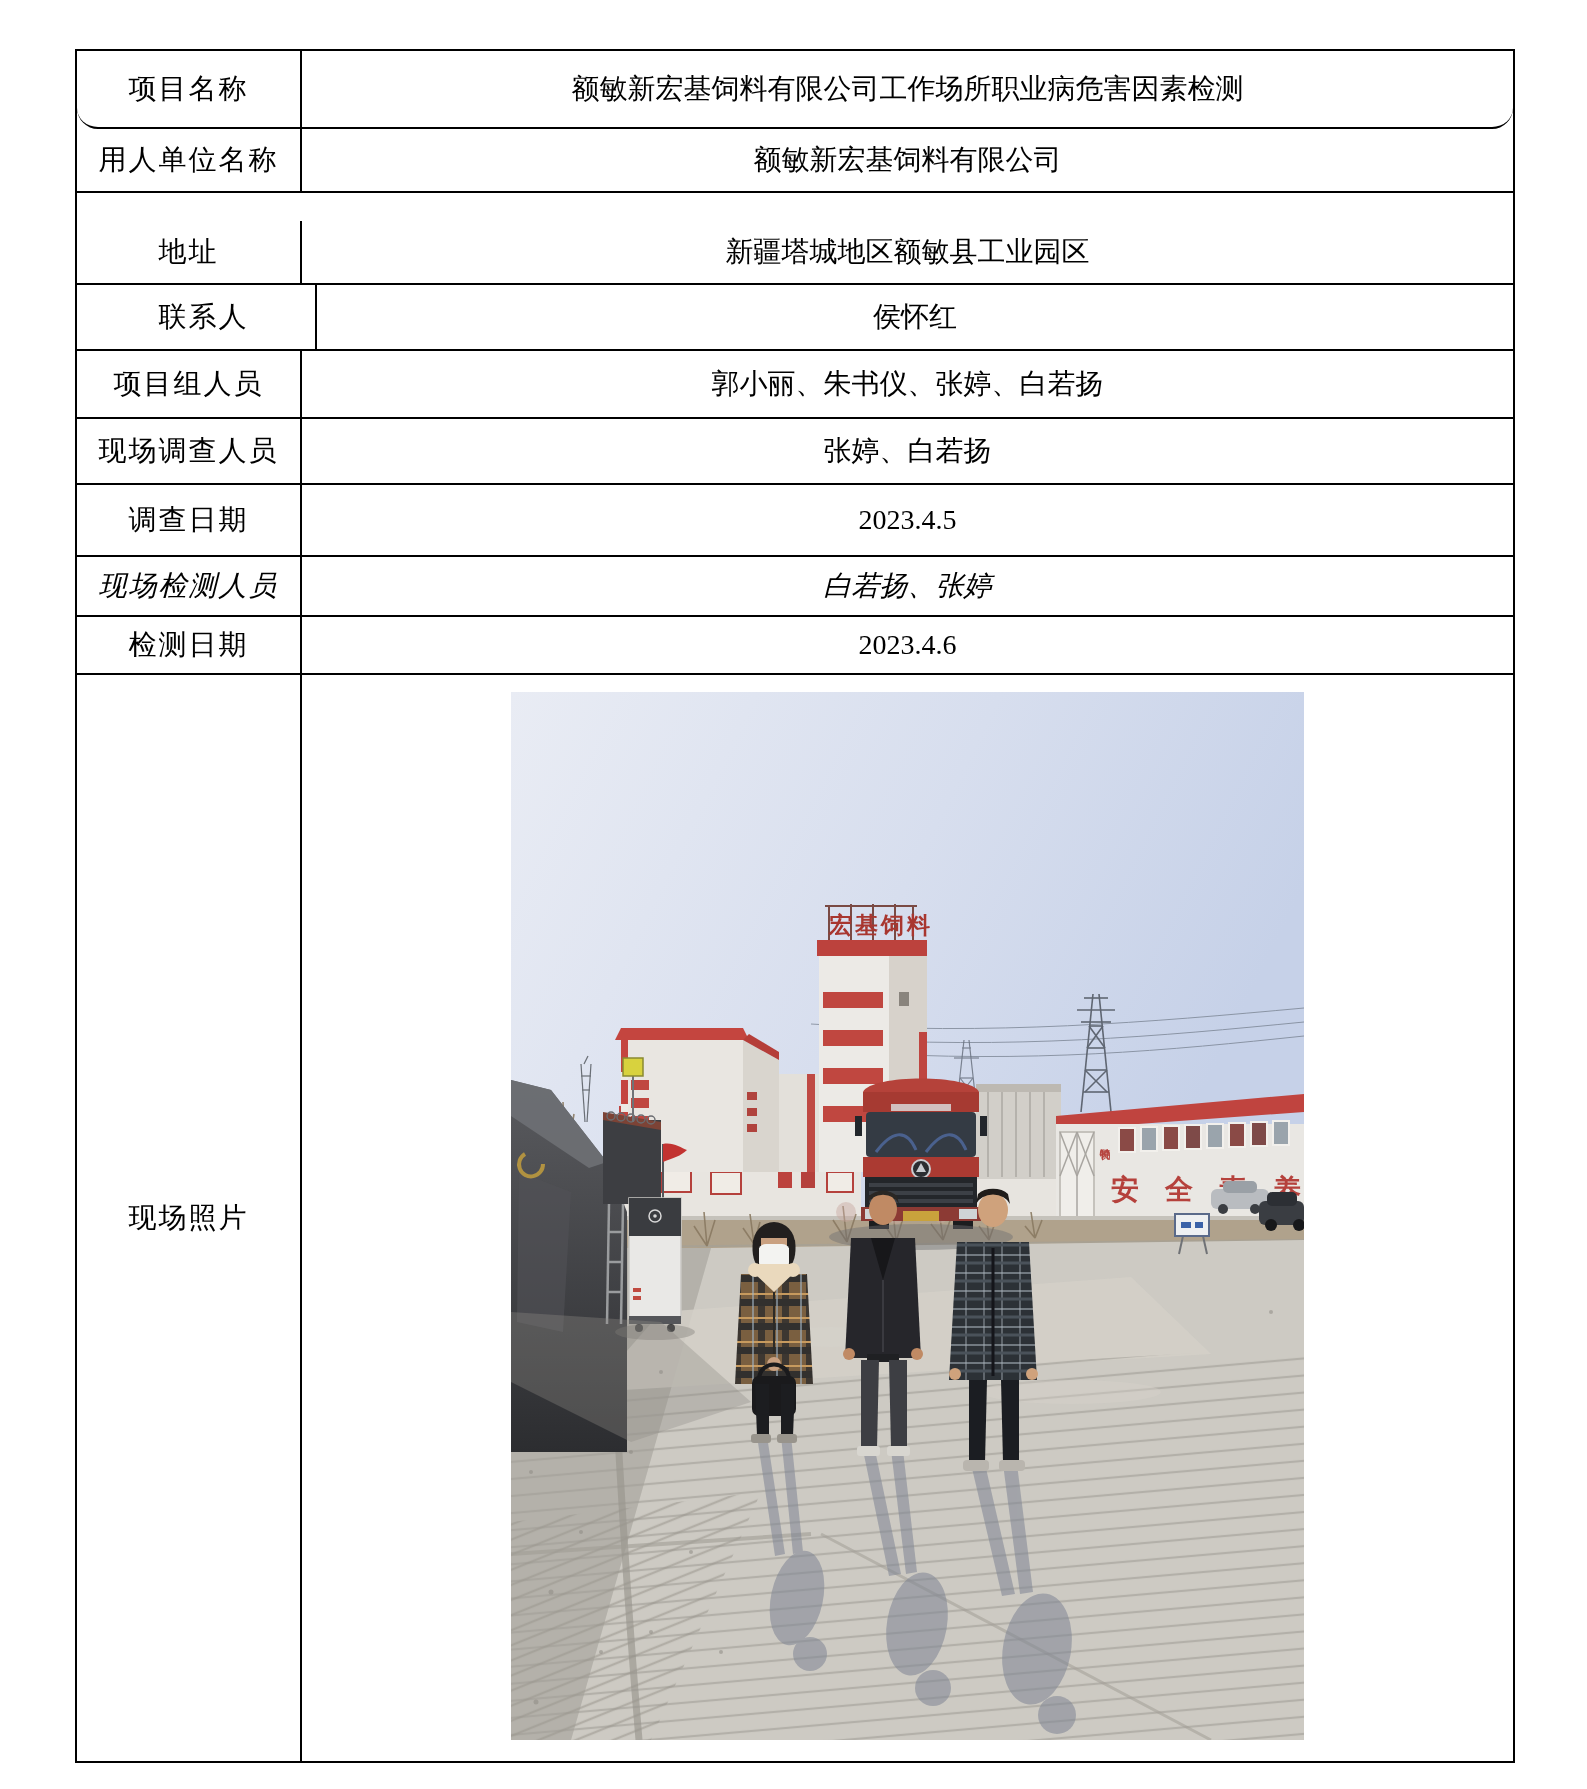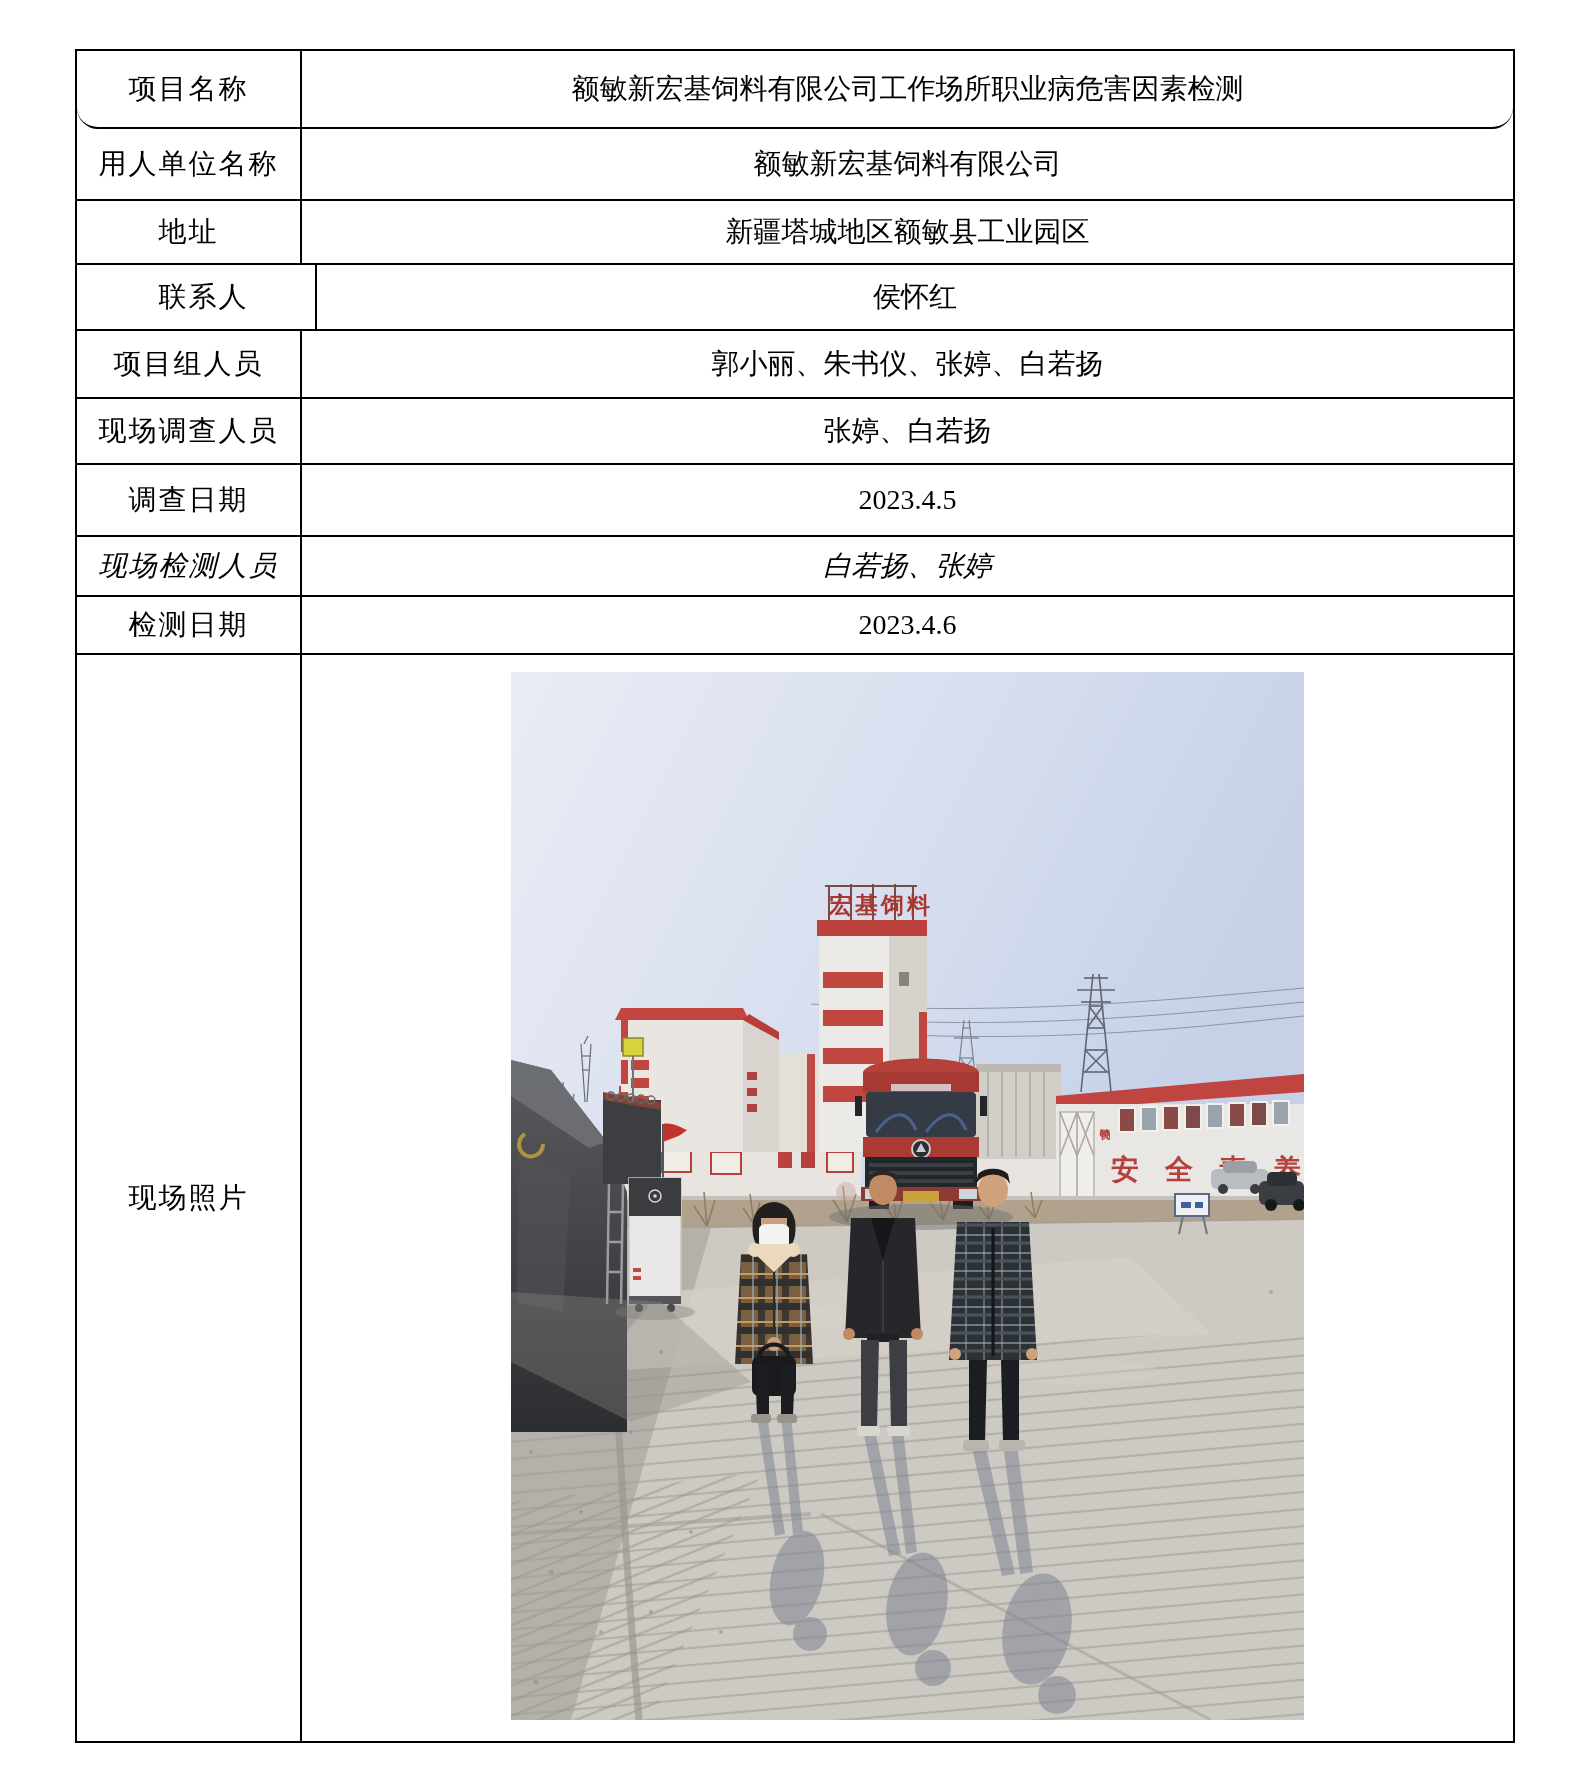--- a/index.html
+++ b/index.html
@@ -3,21 +3,21 @@
 <meta charset="utf-8">
 <style>
   html,body{margin:0;padding:0;background:#ffffff;}
   body{width:1587px;height:1789px;position:relative;font-family:"Liberation Serif","DejaVu Serif",serif;color:#000;}
   .doc-table{position:absolute;left:75px;top:49px;width:1440px;border:2px solid #000;box-sizing:border-box;background:#fff;}
   .row{display:flex;border-bottom:2px solid #000;box-sizing:border-box;}
   .row:last-child{border-bottom:none;}
   .cell{display:flex;align-items:center;justify-content:center;box-sizing:border-box;}
   .label-cell{width:225px;border-right:2px solid #000;font-size:28px;letter-spacing:2px;text-align:center;flex:none;}
   .value-cell{flex:1;font-size:28px;text-align:center;}
-  .r1{height:78px;border-radius:21px;} .r2{height:72px;} .r3{height:64px;} .r4{height:66px;padding-left:15px;} .r5{height:68px;}
+  .r1{height:78px;border-radius:21px;} .r2{height:64px;} .r3{height:64px;margin-top:28px;} .r4{height:66px;padding-left:15px;} .r5{height:68px;}
   .r6{height:66px;} .r7{height:72px;} .r8{height:60px;font-style:italic;} .r9{height:58px;} .rphoto{height:1086px;}
   .photo-cell{position:relative;}
   .site-photo{position:absolute;left:209px;top:17px;width:793px;height:1048px;}
 </style>
 </head>
 <body>
 
 <div class="doc-table">
 
   <div class="row r1">

